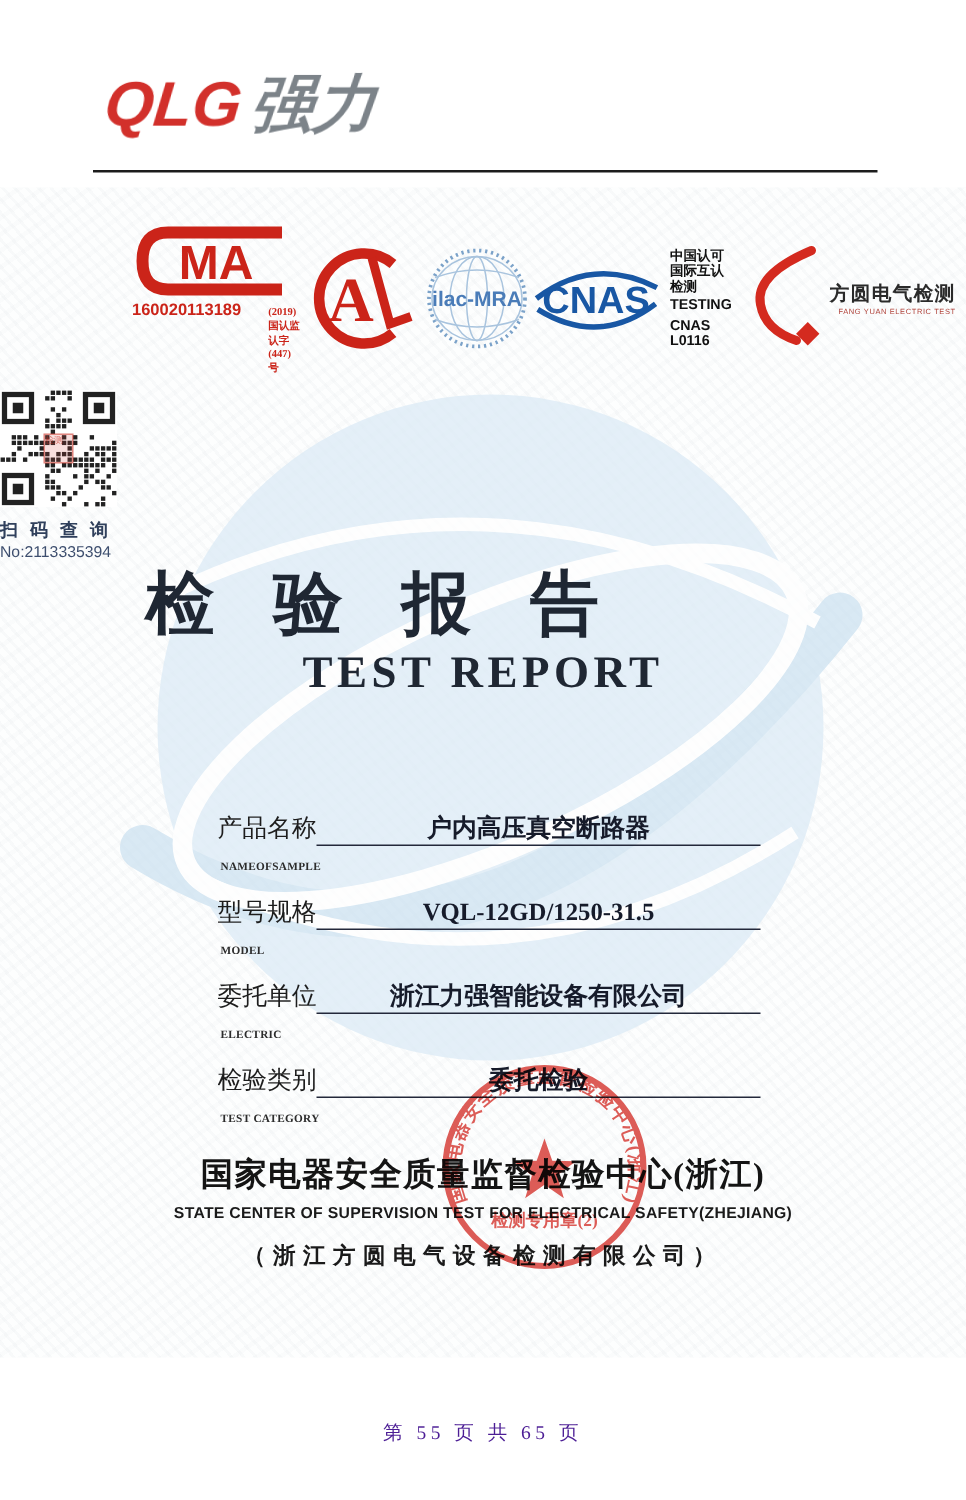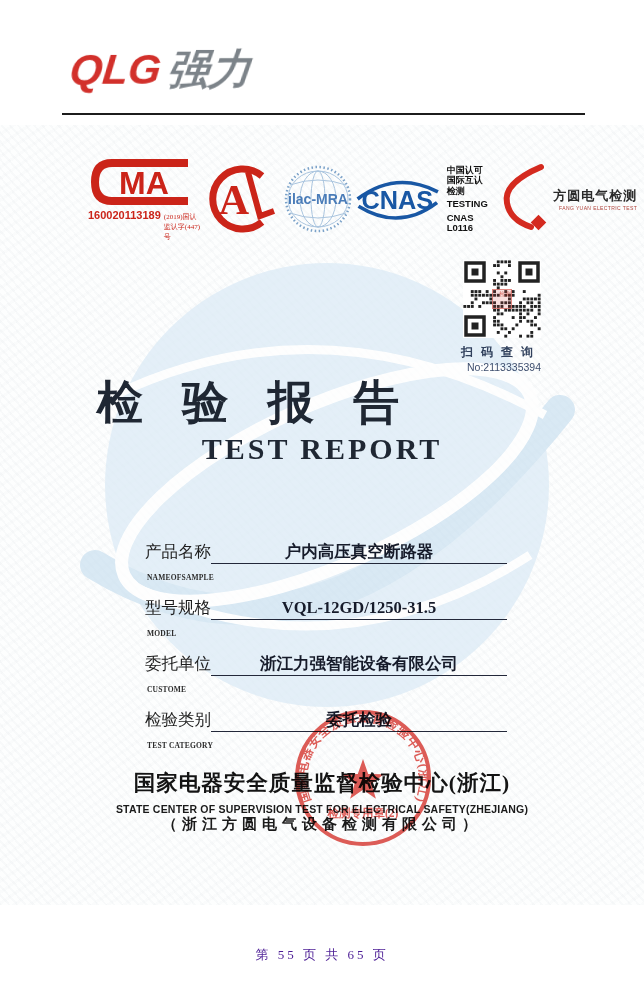--- a/index.html
+++ b/index.html
@@ -26,31 +26,31 @@
          font-style:italic; font-weight:900; font-size:42px; letter-spacing:0px; transform:skewX(-6deg); }
   .logo .red{ color:#d2302b; }
   .logo .gray{ color:#7c8389; margin-left:6px; }
   .header-rule{ position:absolute; left:62px; top:113px; width:523px; height:2px; background:#1c1c1c; }
 
   
   .certs{ position:absolute; left:88px; top:158px; width:478px; height:82px;
           display:flex; align-items:center; justify-content:space-between; }
   .cert{ display:flex; flex-direction:column; align-items:flex-end; }
   .cma-num{ font-family:"Liberation Sans",sans-serif; font-weight:700; font-size:11px; color:#cb2419; margin-top:1px; white-space:nowrap;}
-  .cma-approval{ font-size:7px; color:#cb2419; font-weight:400; }
+  .cma-approval{ font-size:7px; color:#cb2419; font-weight:700;margin-left:15px; }
   .cma-sub{ display:flex; align-items:baseline; gap:3px; }
   .cnas-group{ display:flex; align-items:center; gap:6px; }
   .cnas-txt{ font-family:"Liberation Sans",sans-serif; color:#111; font-size:9px; font-weight:700; line-height:10.5px; }
   .cnas-txt .en{ margin-top:3px; font-size:9.5px; }
   .fy-group{ display:flex; align-items:center; gap:4px;text-align:right; }
   .fy-txt .zh{ font-size:13px; font-weight:700; color:#2a2a2a; letter-spacing:1px; white-space:nowrap;}
   .fy-txt .en{ font-family:"Liberation Sans",sans-serif; font-size:5px; color:#b0423a; letter-spacing:.4px; white-space:nowrap;}
 
   
-  .qr-block{ position:absolute; left:0; top:260px; width:541px; text-align:right; }
+  .qr-block{ position:absolute; left:0; top:260px; width:541px; text-align:left; }
   .qr-wrap{ position:relative; display:inline-block; width:78px; height:78px; background:#fff; }
   .qr-seal{ position:absolute; left:29px; top:29px; width:20px; height:20px;
             border:1px solid rgba(205,60,50,.55); background:rgba(215,80,70,.18);
             color:rgba(200,50,40,.65); font-size:6px; line-height:9px; overflow:hidden; }
   .qr-caption{ margin-top:2px; font-size:12px; font-weight:700; color:#30405c; letter-spacing:8px; }
   .qr-number{ font-family:"Liberation Sans",sans-serif; font-size:10.5px; color:#3d4e6e; margin-top:0px; }
 
   
   .title-zh{ position:absolute; left:0; top:372px; width:510px; text-align:center;
              font-size:46px; font-weight:700; color:#1f2733; letter-spacing:14px; }
@@ -63,21 +63,21 @@
   .field-label{ font-size:16.5px; color:#1d1d1d; white-space:nowrap; line-height:20px; }
   .field-sub{ position:absolute; left:2px; bottom:-11px; font-size:7.5px; color:#2c2c2c;
               font-weight:700; letter-spacing:.2px; white-space:nowrap;}
   .field-value{ flex:1; text-align:center; border-bottom:1.6px solid #23283a;
                 font-size:16.5px; font-weight:700; color:#161b2a; line-height:22px; padding-bottom:0px; white-space:nowrap;}
 
   
   .issuer{ position:absolute; left:0; top:768px; width:644px; text-align:center; }
   .issuer .zh{ font-size:21.5px; font-weight:700; color:#141414; letter-spacing:1px; }
   .issuer .en{ font-family:"Liberation Sans",sans-serif; font-size:10.5px; font-weight:700; color:#1a1a1a; margin-top:6px; letter-spacing:.2px; }
-  .issuer .co{ font-size:15px; font-weight:700; color:#1a1a1a; letter-spacing:5px; }
+  .issuer .co{ font-size:15px; font-weight:700; color:#1a1a1a; margin-top:13px; letter-spacing:5px; }
 
   .seal{ position:absolute; left:288px; top:703px; mix-blend-mode:multiply; opacity:.88; }
 
   
   .footer{ position:absolute; left:0; top:946px; width:644px; text-align:center;
            font-size:13px; color:#4c1d95; letter-spacing:3px; }
 </style>
 </head>
 <body>
 
@@ -311,21 +311,21 @@
       </div>
 
       <div class="field-row" style="margin-bottom:18px;">
         <span class="field-label">型号规格</span>
         <span class="field-sub">MODEL</span>
         <span class="field-value">VQL-12GD/1250-31.5</span>
       </div>
 
       <div class="field-row" style="margin-bottom:18px;">
         <span class="field-label">委托单位</span>
-        <span class="field-sub">CUSTOME</span>
+        <span class="field-sub">ELECTRIC</span>
         <span class="field-value">浙江力强智能设备有限公司</span>
       </div>
 
       <div class="field-row">
         <span class="field-label">检验类别</span>
         <span class="field-sub">TEST CATEGORY</span>
         <span class="field-value">委托检验</span>
       </div>
     </div>
 

